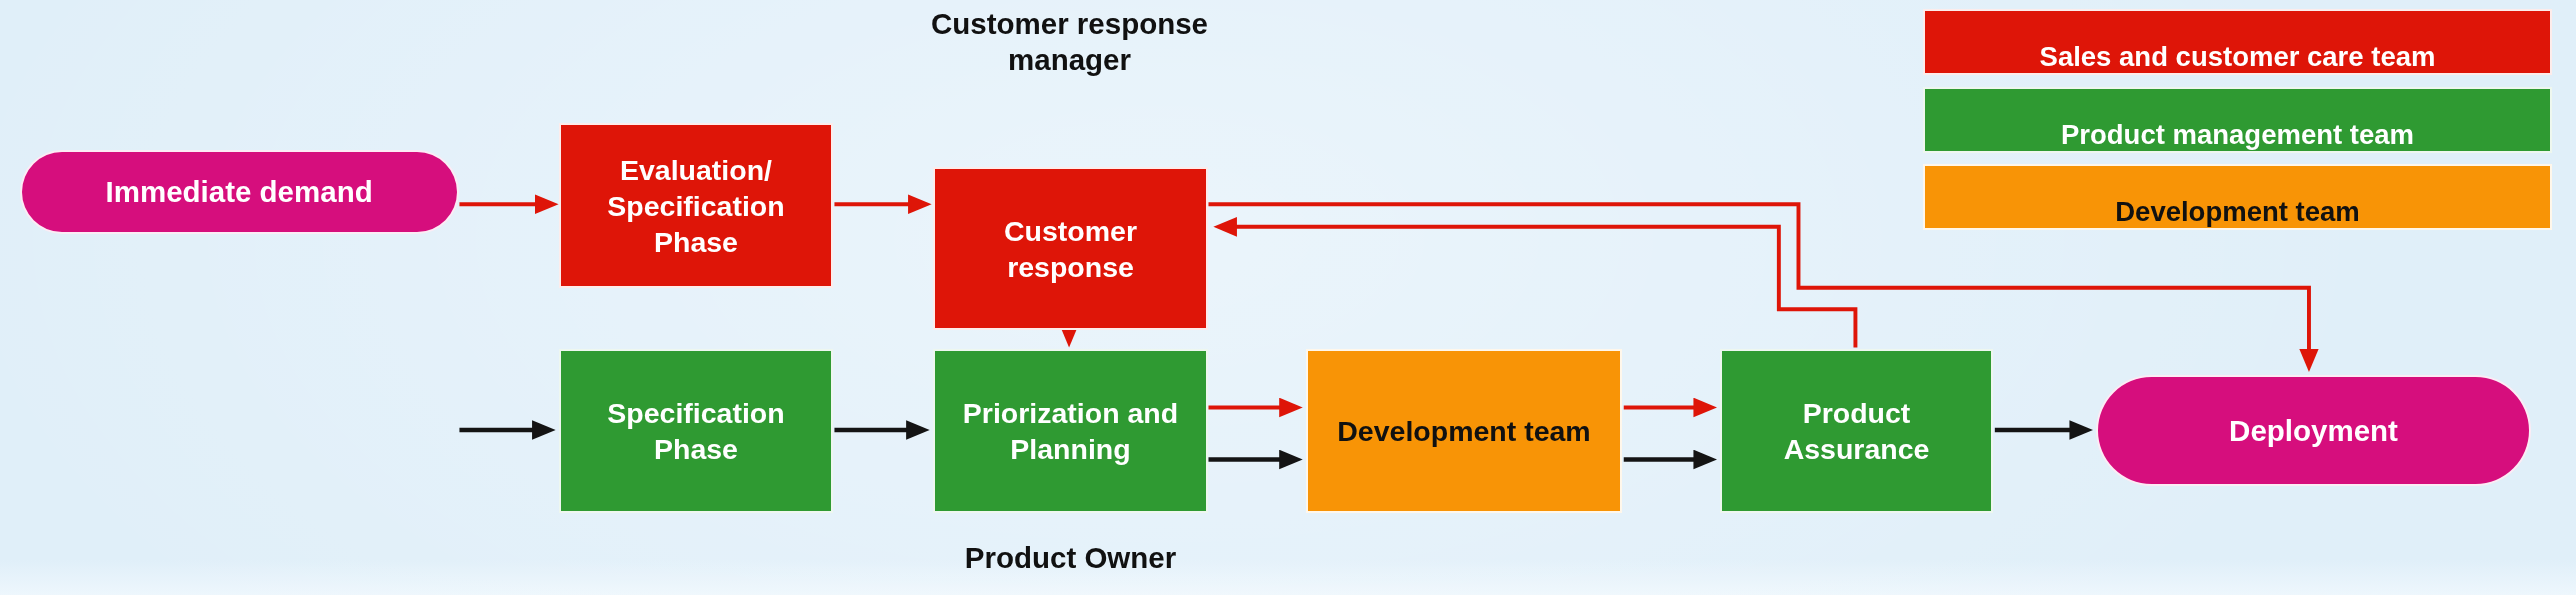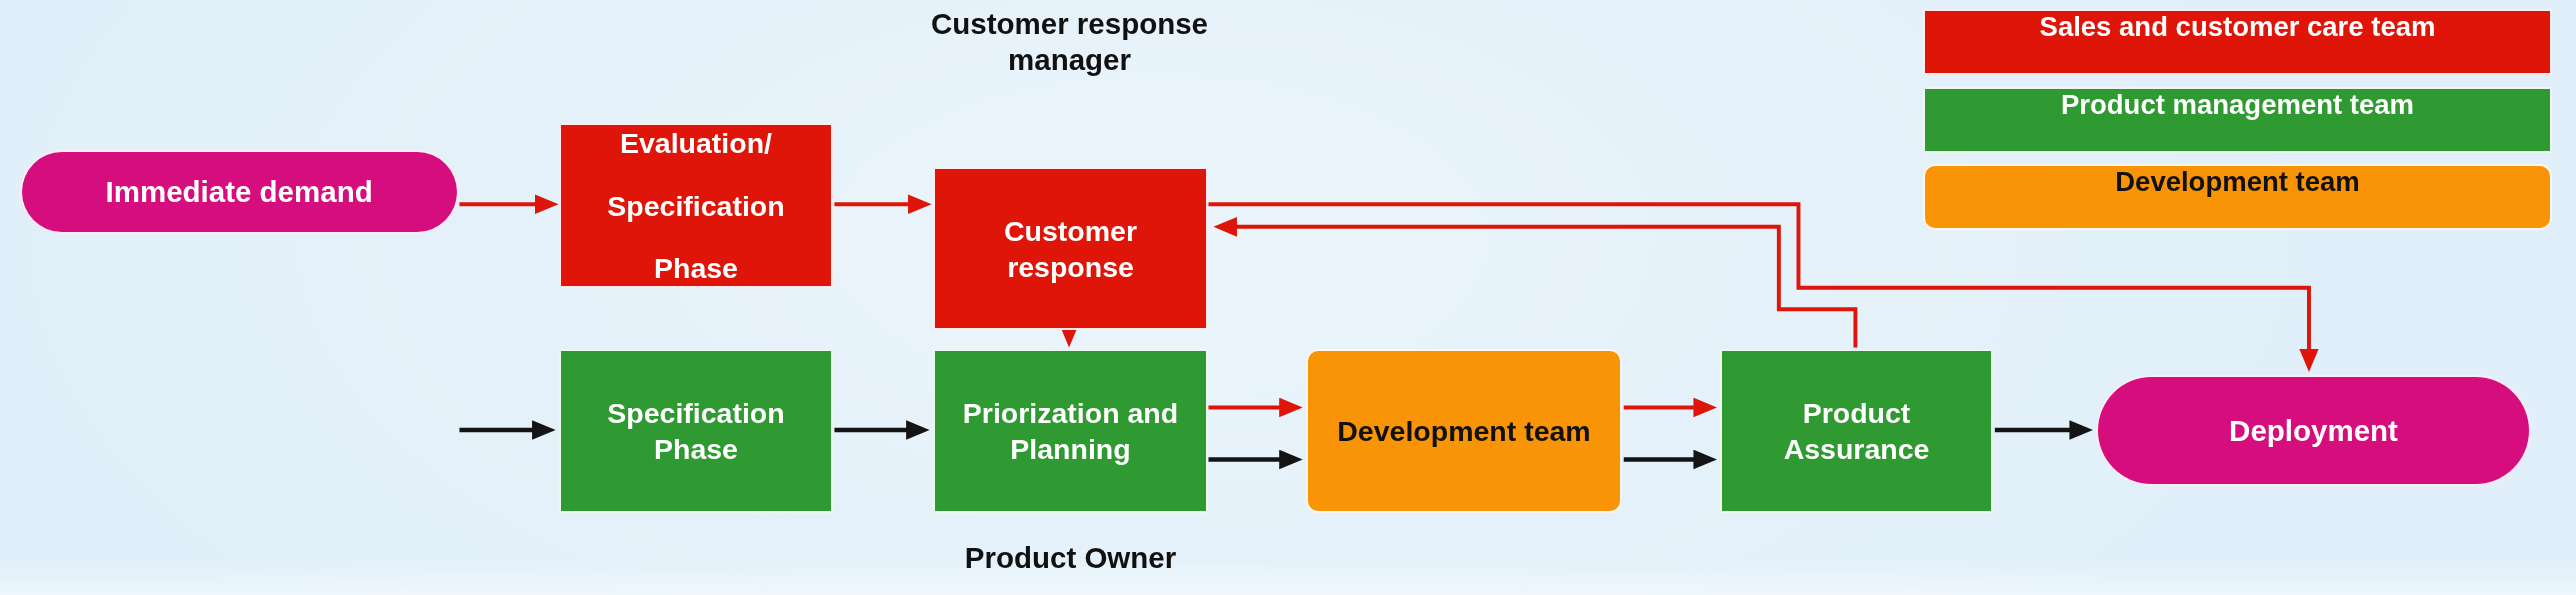--- a/index.html
+++ b/index.html
@@ -32,25 +32,25 @@
     font-size: 28.5px;
     line-height: 36px;
     color: var(--white_text);
     border: 2.9px solid rgba(255,255,255,0.92);
     box-sizing: border-box;
   }
   .node .line { display: block; white-space: nowrap; }
   .pill   { border-radius: 59px; font-size: 29.5px; }
   .f-red    { background: var(--red); }
   .f-green  { background: var(--green); }
-  .f-orange { background: var(--orange); color: var(--dark_text); border-radius: 12px; }
+  .f-orange { background: var(--orange); color: var(--dark_text); }
   .f-pink   { background: var(--pink); }
 
   #node-immediate      { left: 19.6px;   top: 150px; width: 439px; height: 84px; }
-  #node-evaluation     { left: 559px;  top: 123px; width: 274px; height: 165px; justify-content: space-between; }
+  #node-evaluation     { left: 559px;  top: 123px; width: 274px; height: 165px; }
   #node-crm            { left: 933px;  top: 123px; width: 275px; height: 163px; margin-top: 44px; }
   #node-strategic      { left: 19.6px;   top: 375px; width: 439px; height: 110px; }
   #node-specification  { left: 559px;  top: 349px; width: 274px; height: 164px; }
   #node-priorization   { left: 933px;  top: 349px; width: 275px; height: 164px; }
   #node-devteam        { left: 1306px; top: 349px; width: 316px; height: 164px; }
   #node-qa             { left: 1720px; top: 349px; width: 273px; height: 164px; }
   #node-deployment     { left: 2096px; top: 375px; width: 435px; height: 111px; }
 
   
   .role-label {
@@ -69,21 +69,21 @@
     position: absolute;
     left: 1923px;
     top: 8.8px;
     width: 629px;
   }
   .legend-item {
     width: 629px;
     height: 66px;
     margin-bottom: 11.8px;
     display: flex;
-    align-items: flex-start;
+    align-items: flex-end;
     justify-content: center;
     font-weight: bold;
     font-size: 27.5px;
     color: var(--white_text);
     border: 2.9px solid rgba(255,255,255,0.92);
     box-sizing: border-box;
   }
   .legend-item.f-orange { color: var(--dark_text); }
 
   

